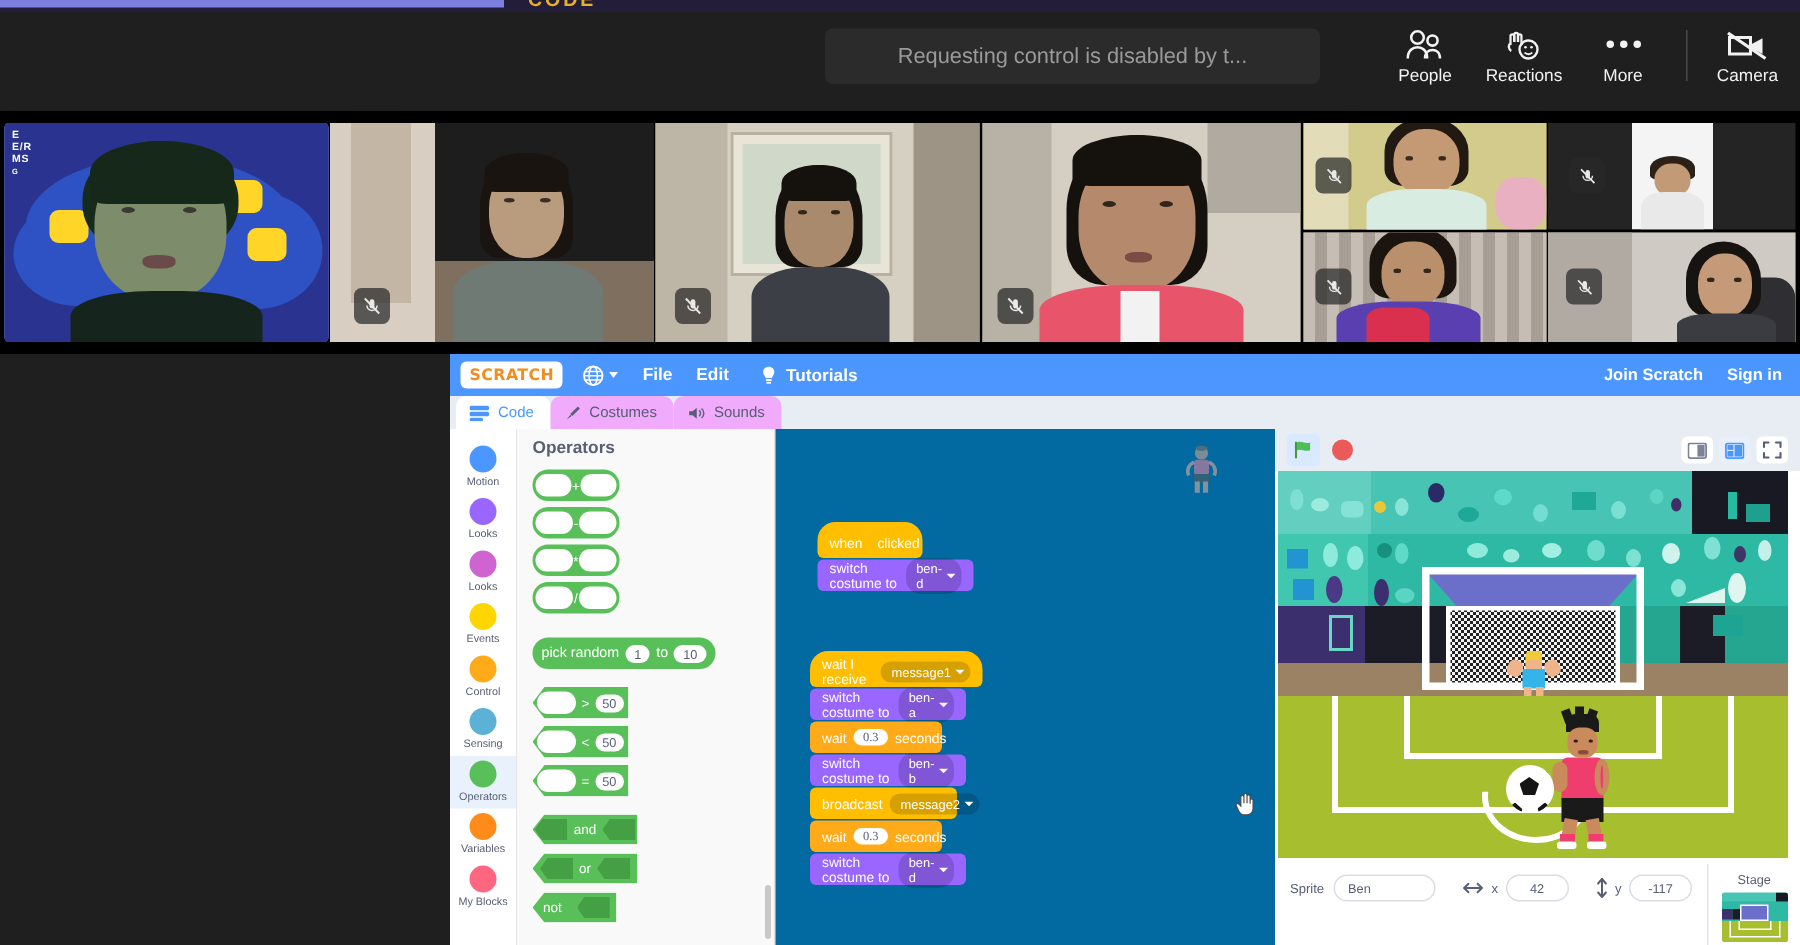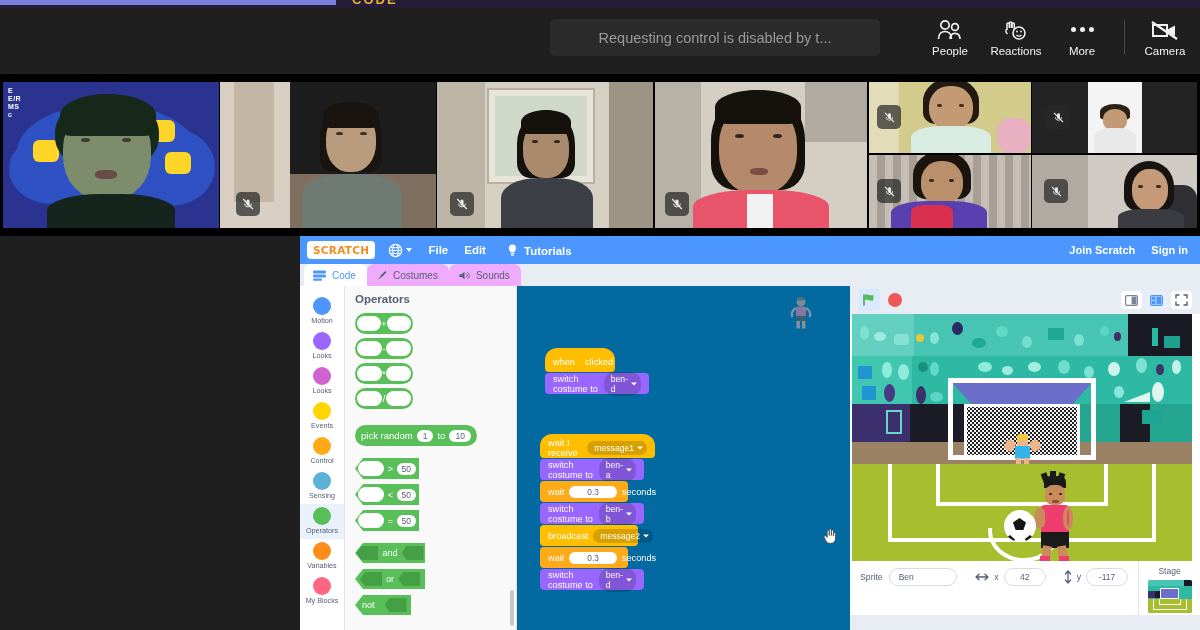--- a/index.html
+++ b/index.html
@@ -113,37 +113,37 @@
   .blk { height: 21px; display: flex; align-items: center; gap: 5px; padding: 0 8px;
     font-size: 9.2px; color: #fff; position: relative; border-radius: 4px; }
   .blk.hat { border-radius: 12px 12px 4px 4px; height: 24px; padding-top: 3px; }
   .ev { background: #ffbf00; }
   .looks { background: #9966ff; align-items: center; }
   .ctrl { background: #ffab19; }
   .drop { background: rgba(0,0,0,.16); border-radius: 10px; padding: 2px 13px 2px 7px;
     font-size: 8.6px; position: relative; color: #fff; }
   .drop .car { position: absolute; right: 4px; top: 50%; transform: translateY(-50%);
     border-left: 3px solid transparent; border-right: 3px solid transparent; border-top: 3.5px solid #fff; }
-  .wslot { background: #fff; color: #575e75; border-radius: 8px; padding: 1px 18px; font-size: 8.3px; }
+  .wslot { background: #fff; color: #575e75; border-radius: 8px; padding: 1px 6px; font-size: 8.3px; font-family: Liberation Serif, serif; }
 
   .hand-cursor { position: absolute; width: 15px; height: 17px; }
 
   
   .stagecol { width: 350px; background: #e8edf3; position: relative; }
   .stagebar { height: 28px; display: flex; align-items: center; padding: 0 8px; }
   .gflag { width: 22px; height: 22px; background: #d9e9ff; border-radius: 4px; display:flex;align-items:center;justify-content:center; }
   .stopbtn { width: 14px; height: 14px; border-radius: 50%; background: #ec5959; margin-left: 8px; }
   .layoutbtns { margin-left: auto; display: flex; gap: 4px; }
   .lbtn { width: 21px; height: 18px; background: #fff; border-radius: 4px; display:flex;align-items:center;justify-content:center; }
   .lbtn.sel { background: #e8f0fe; }
 
   .stagewrap { position: absolute; left: 0; top: 28px; width: 350px; height: 262px; background: #fff; }
   .stagearea { position: absolute; left: 2px; top: 0; width: 340px; height: 258px; overflow: hidden; background: #2ec0a4; }
 
-  .spritepanel { position: absolute; left: 0; top: 275px; width: 350px; height: 54px; background: #e8edf3;
+  .spritepanel { position: absolute; left: 0; top: 290px; width: 350px; height: 54px; background: #e8edf3;
     display: flex; }
   .spinfo { width: 288px; background: #fff; border-radius: 0; padding: 7px 10px 0 10px; }
   .sp-row { display: flex; align-items: center; gap: 6px; margin-bottom: 6px; }
   .sp-lbl { font-size: 8.7px; color: #575e75; }
   .sp-inp { background: #fff; border: 1px solid #d9dde3; border-radius: 11px; height: 18px;
     display: flex; align-items: center; padding: 0 9px; font-size: 8.5px; color: #575e75; }
   .sp-inp.name { width: 104px; }
   .sp-inp.num { width: 42px; justify-content: center; }
   .sp-inp.small { width: 46px; justify-content: center; }
   .showbtns { display: flex; border: 1px solid #d9dde3; border-radius: 4px; overflow: hidden; }

